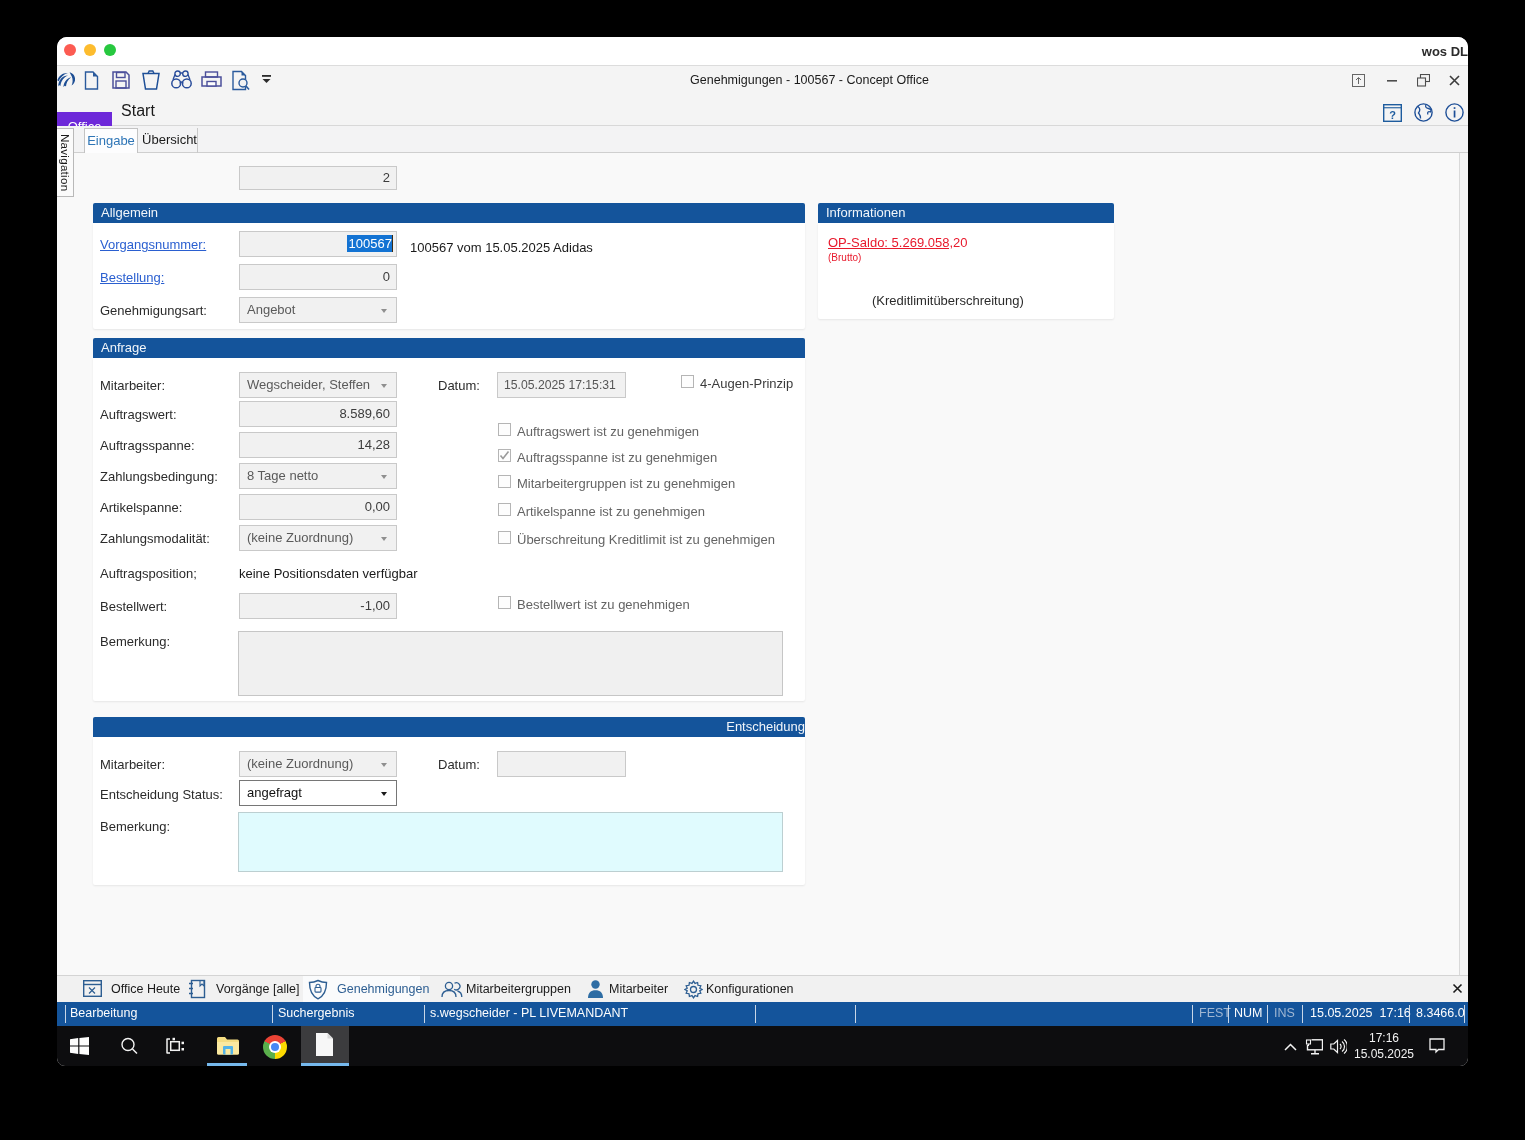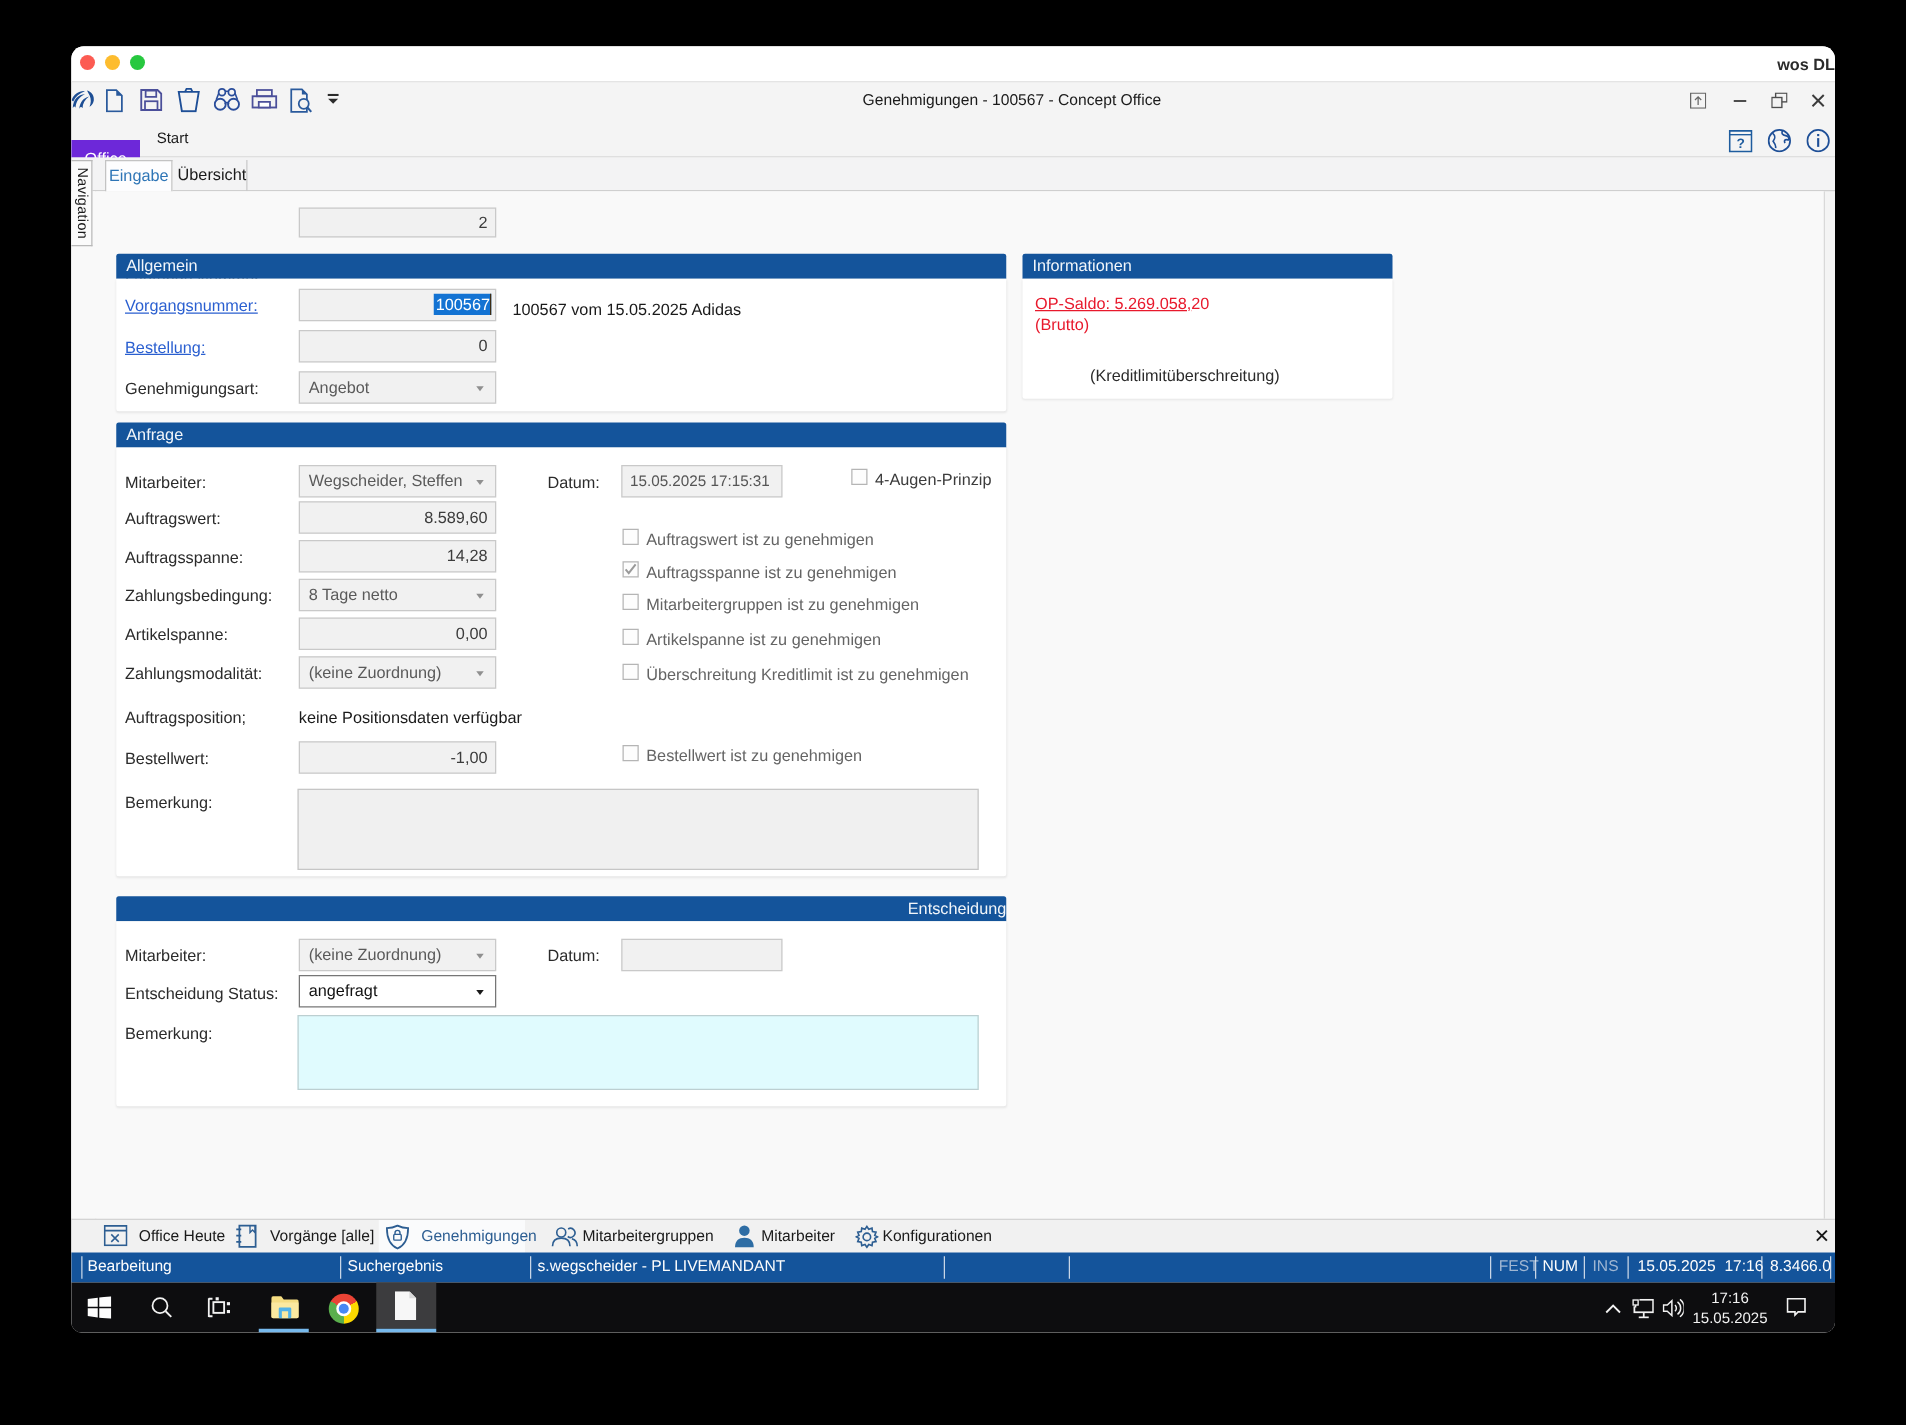--- a/index.html
+++ b/index.html
@@ -10,21 +10,21 @@
 
 #mactb { position:absolute; left:0; top:0; width:100%; height:29px; background:#ffffff; border-bottom:1px solid #dcdcdc; }
 .tl { position:absolute; top:7px; width:12px; height:12px; border-radius:50%; }
 #mactitle { position:absolute; top:0; left:0; width:100%; height:29px; text-align:right; line-height:29px; font-size:13px; font-weight:bold; color:#2b2b2b; }
 
 #toolbar { position:absolute; left:0; top:29px; width:100%; height:30px; background:#f4f4f4; }
 #apptitle { position:absolute; top:36px; left:0; width:1505px; text-align:center; font-size:12.5px; color:#1a1a1a; }
 
 #ribbonrow { position:absolute; left:0; top:59px; width:100%; height:30px; background:#f4f4f4; border-bottom:1px solid #d8d8d8; }
 #officetab { position:absolute; left:0; top:16px; width:55px; height:14px; background:#6d28d9; color:#fff; font-size:13px; text-align:center; line-height:29px; }
-#starttab { position:absolute; left:55px; top:0; width:52px; height:30px; color:#1a1a1a; font-size:12px; text-align:center; line-height:29px; }
+#starttab { position:absolute; left:55px; top:0; width:52px; height:30px; color:#1a1a1a; font-size:16px; text-align:center; line-height:29px; }
 
 #tabstrip { position:absolute; left:0; top:89px; width:100%; height:27px; background:#f3f3f4; border-bottom:1px solid #cfcfcf; }
 #navtab { position:absolute; left:0px; top:91px; width:17px; height:69px; background:#fbfbfb; border:1px solid #b9b9b9; border-left:none; z-index:5; writing-mode:vertical-lr; text-orientation:sideways; font-size:11.5px; color:#1a1a1a; text-align:center; line-height:16px; letter-spacing:0.3px; }
 .tab1 { position:absolute; left:27px; top:2px; width:54px; height:25px; background:#fdfdfe; border:1px solid #c3c3c3; border-bottom:none; text-align:center; line-height:24px; font-size:13px; color:#2e75b6; z-index:3; }
 .tab2 { position:absolute; left:81px; top:2px; width:60px; height:25px; border-right:1px solid #c9c9c9; text-align:right; line-height:24px; font-size:13px; color:#1a1a1a; }
 
 #content { position:absolute; left:0; top:116px; width:1403px; height:822px; background:#f9f9f9; border-right:1px solid #d9d9d9; }
 .grp-h { position:absolute; height:20px; background:#14549b; border-radius:2px 2px 0 0; color:#f2f6fa; font-size:13px; line-height:20px; padding-left:8px; }
 .grp-b { position:absolute; background:#fff; border-radius:0 0 2px 2px; box-shadow:0 1px 2px rgba(0,0,0,0.08); }
 .lbl { position:absolute; font-size:13px; color:#2b2b2b; }
@@ -154,21 +154,21 @@
     <div class="inp" style="left:182px; top:78px; padding-right:3px;"><span style="background:#1373d3; color:#fff; padding:1px 0 1px 2px; border-right:1.5px solid #3c2c14;">100567</span></div>
     <div class="lbl" style="left:353px; top:87px; color:#1a1a1a;">100567 vom 15.05.2025 Adidas</div>
     <div class="lnk" style="left:43px; top:117px;">Bestellung:</div>
     <div class="inp" style="left:182px; top:111px;">0</div>
     <div class="lbl" style="left:43px; top:150px;">Genehmigungsart:</div>
     <div class="dd" style="left:182px; top:144px;">Angebot</div>
 
     <div class="grp-h" style="left:761px; top:50px; width:296px;">Informationen</div>
     <div class="grp-b" style="left:761px; top:70px; width:296px; height:96px;"></div>
     <div class="abs" style="left:771px; top:82px; font-size:13px; color:#e8192c; text-decoration:underline;">OP-Saldo: 5.269.058,<span style="text-decoration:none; display:inline-block;">20</span></div>
-    <div class="abs" style="left:771px; top:99px; font-size:13px; color:#e8192c;">(Brutto)</div>
+    <div class="abs" style="left:771px; top:99px; font-size:10px; color:#e8192c;">(Brutto)</div>
     <div class="abs" style="left:771px; top:140px; font-size:13px; color:#2b2b2b;margin-left:44px;">(Kreditlimitüberschreitung)</div>
 
     <div class="grp-h" style="left:36px; top:185px; width:712px;">Anfrage</div>
     <div class="grp-b" style="left:36px; top:205px; width:712px; height:343px;"></div>
     <div class="lbl" style="left:43px; top:225px;">Mitarbeiter:</div>
     <div class="dd" style="left:182px; top:219px;">Wegscheider, Steffen</div>
     <div class="lbl" style="left:381px; top:225px; font-weight:bold; font-weight:normal;">Datum:</div>
     <div class="inp" style="left:440px; top:219px; width:129px; text-align:left; padding-left:6px; padding-right:0; font-size:12.2px; white-space:nowrap; overflow:hidden; color:#555;">15.05.2025 17:15:31</div>
     <div class="cb" style="left:624px; top:222px;"></div>
     <div class="cbl" style="left:643px; top:223px; color:#3c3c3c;">4-Augen-Prinzip</div>

